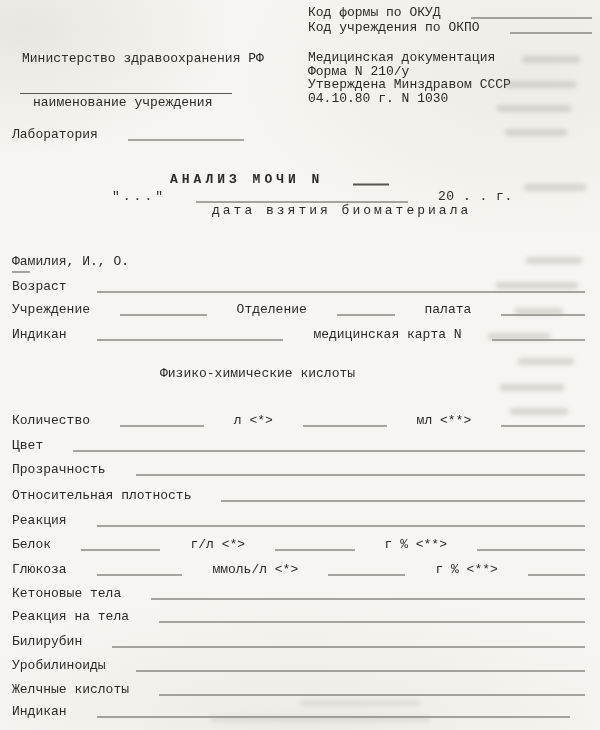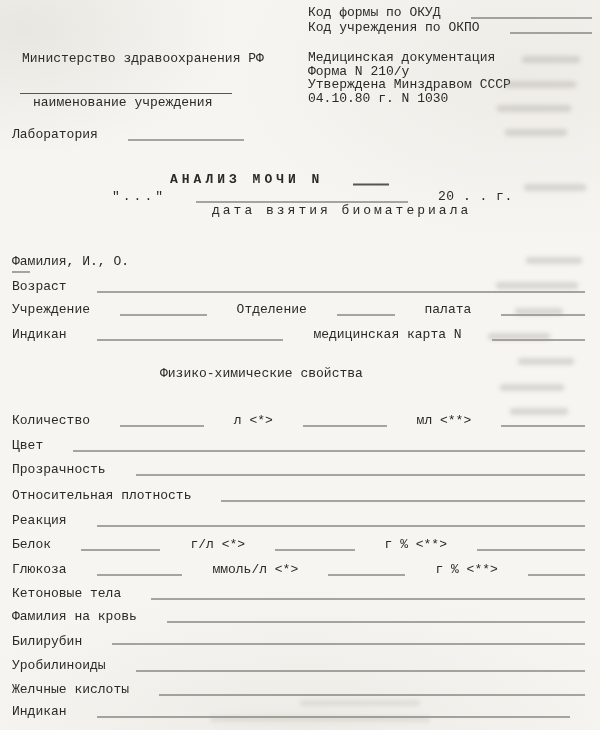--- a/index.html
+++ b/index.html
@@ -35,21 +35,21 @@
   #date-row .year  { letter-spacing:0.5px; }
   #date-caption { position:absolute; top:203px; left:212px; letter-spacing:3px; line-height:15px; }
 
   #row-name { top:254px;flex-direction:column; }  #row-age { top:279px; }
   #row-institution { top:302px; }  #row-district { top:327px; }
   #section-title { position:absolute; top:366px; left:160px; line-height:15px; }
 
   #row-quantity { top:413px; } #row-color { top:438px; } #row-transparency { top:462px; }
   #row-density { top:488px; }  #row-reaction { top:513px; } #row-protein { top:537px; }
   #row-glucose { top:562px; }  #row-ketones { top:586px; }  #row-blood { top:609px; }
-  #row-bilirubin { top:634px;align-items:center; } #row-urobilinoids { top:658px; }
+  #row-bilirubin { top:634px; } #row-urobilinoids { top:658px; }
   #row-bile-acids { top:682px; } #row-indican { top:704px; left:12px; width:558px; }
 
   .ghost { position:absolute; height:7px; border-radius:3px;
            background:rgba(150,147,138,0.30); filter:blur(2px); pointer-events:none; }
   .ghost.faint { background:rgba(150,147,138,0.18); height:6px; }
 </style>
 </head>
 <body>
 
 <div class="page">
@@ -105,21 +105,21 @@
     <span class="lbl">палата</span>
     <span class="fline" style="flex:1.45"></span>
   </div>
   <div class="row std" id="row-district">
     <span class="lbl">Индикан</span>
     <span class="fline" style="flex:2"></span>
     <span class="lbl">медицинская карта N</span>
     <span class="fline" style="flex:1"></span>
   </div>
 
-  <div id="section-title">Физико-химические свойства</div>
+  <div id="section-title">Физико-химические кислоты</div>
 
   <div class="row std" id="row-quantity">
     <span class="lbl">Количество</span>
     <span class="fline" style="flex:1"></span>
     <span class="lbl">л &lt;*&gt;</span>
     <span class="fline" style="flex:1"></span>
     <span class="lbl">мл &lt;**&gt;</span>
     <span class="fline" style="flex:1"></span>
   </div>
   <div class="row std" id="row-color">
@@ -152,21 +152,21 @@
     <span class="lbl">ммоль/л &lt;*&gt;</span>
     <span class="fline" style="flex:1.35"></span>
     <span class="lbl">г % &lt;**&gt;</span>
     <span class="fline" style="flex:1"></span>
   </div>
   <div class="row std" id="row-ketones">
     <span class="lbl">Кетоновые тела</span>
     <span class="fline"></span>
   </div>
   <div class="row std" id="row-blood">
-    <span class="lbl">Фамилия на кровь</span>
+    <span class="lbl">Реакция на тела</span>
     <span class="fline"></span>
   </div>
   <div class="row std" id="row-bilirubin">
     <span class="lbl">Билирубин</span>
     <span class="fline"></span>
   </div>
   <div class="row std" id="row-urobilinoids">
     <span class="lbl">Уробилиноиды</span>
     <span class="fline"></span>
   </div>

